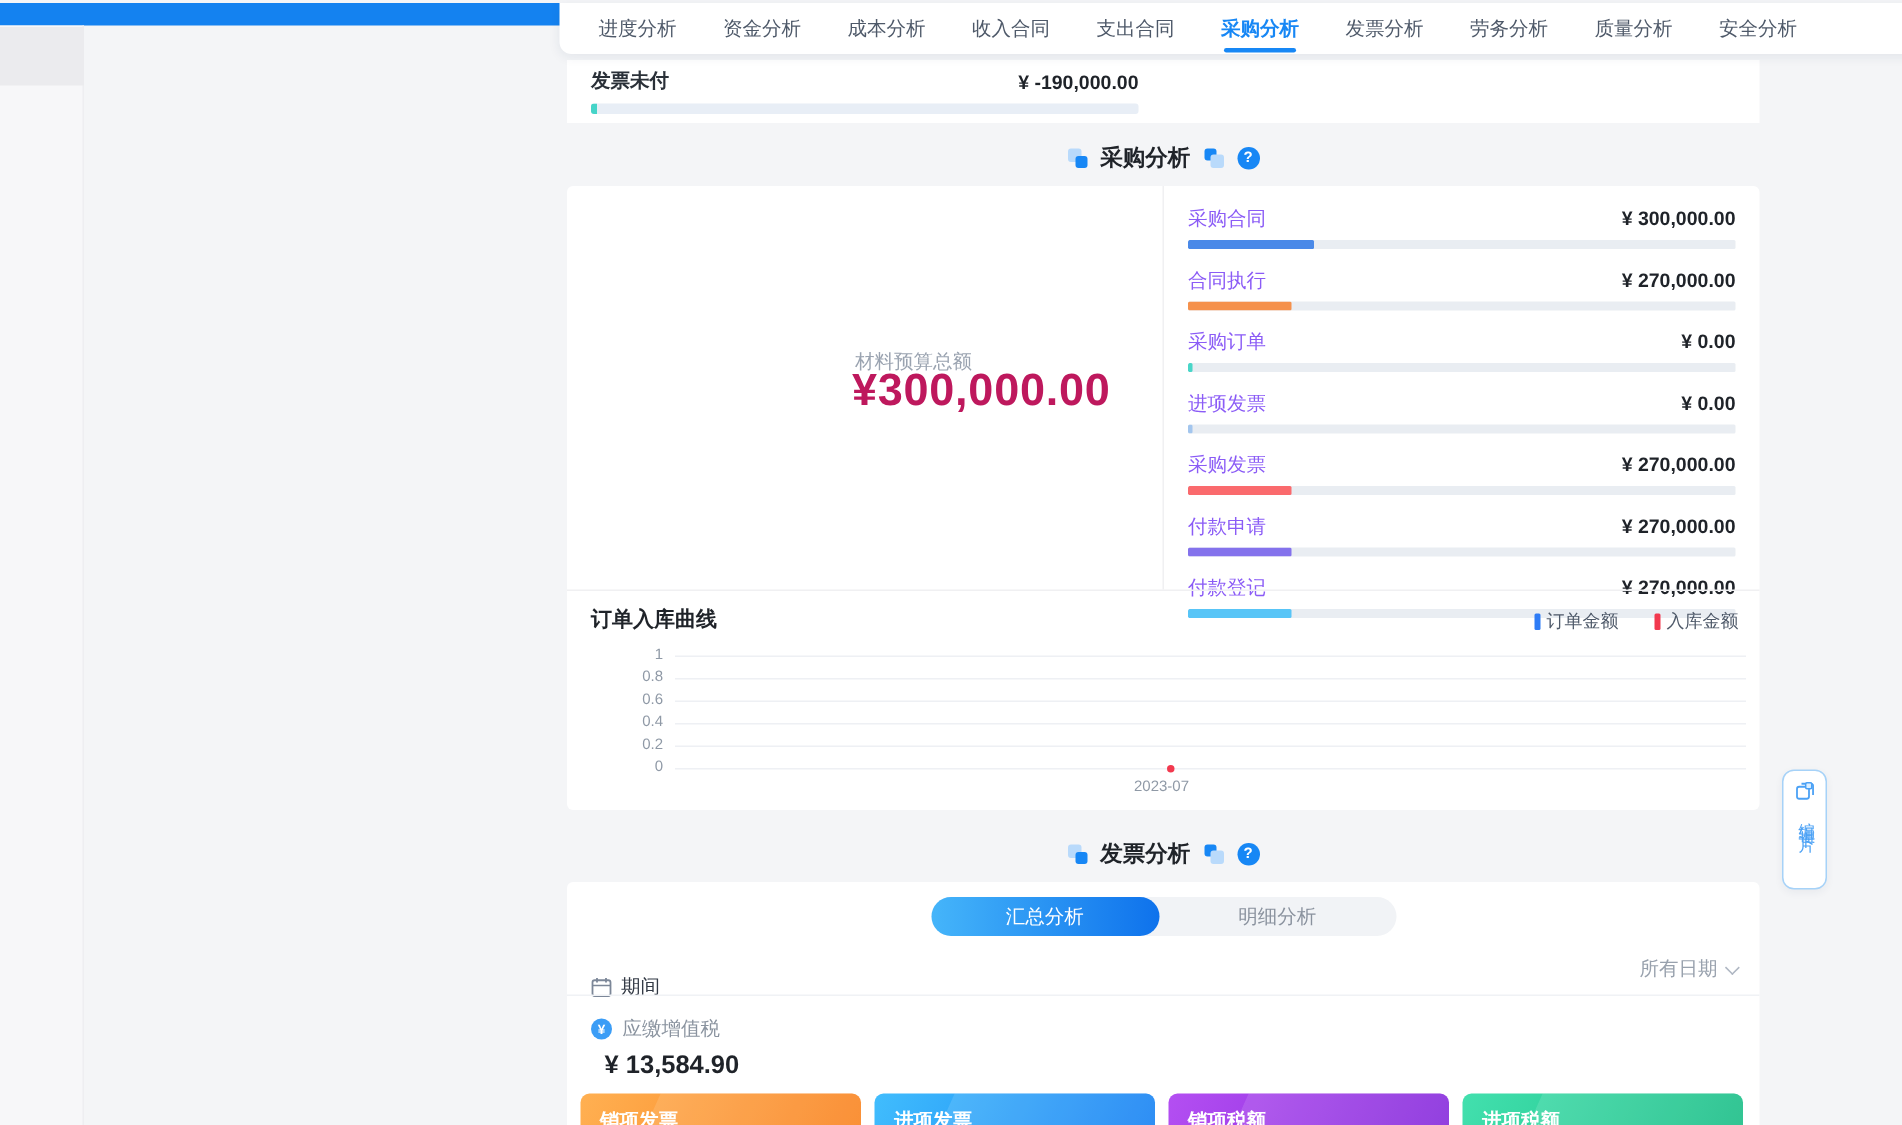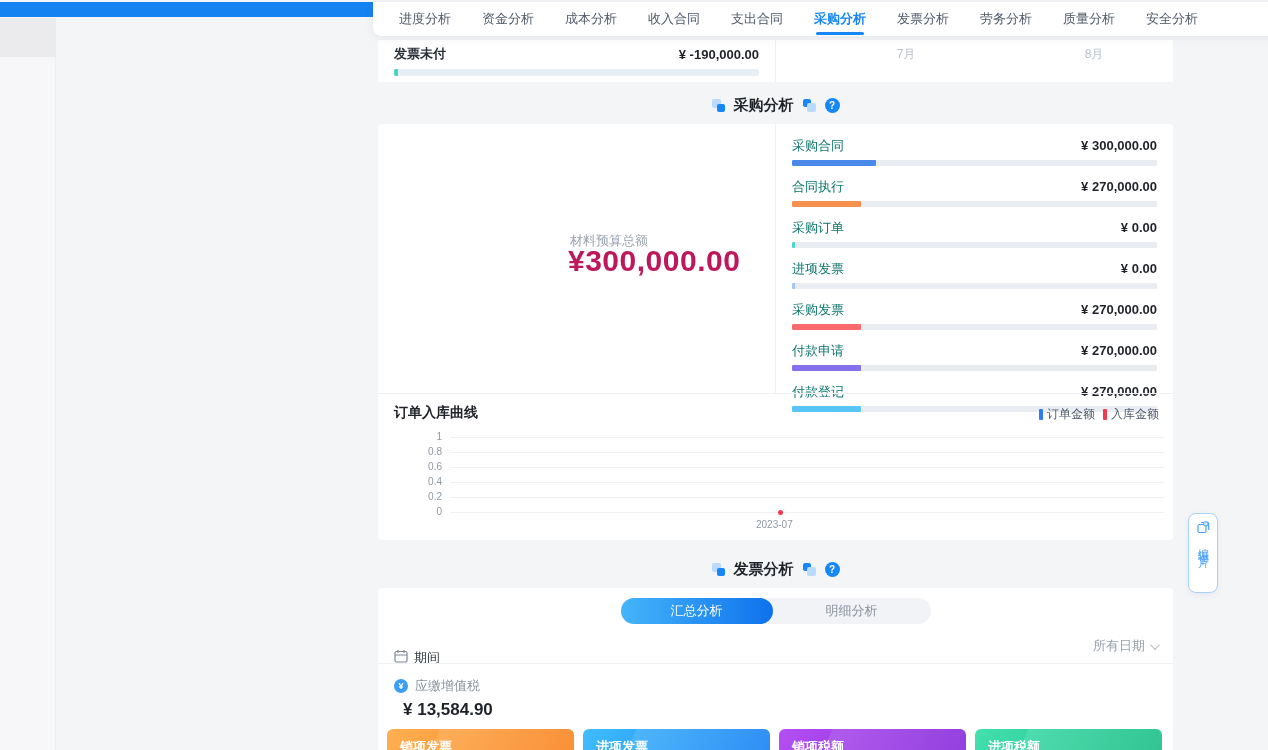--- a/index.html
+++ b/index.html
@@ -52,49 +52,49 @@
   .donut-wrap { position:absolute; left:40px; top:74px; width:138px; height:138px; }
   .donut-center { position:absolute; left:0; top:0; width:138px; height:138px; display:flex; flex-direction:column; align-items:center; justify-content:center; gap:6px; }
   .donut-pct { font-size:26px; font-weight:600; color:#1d9bf7; }
   .donut-badge { background:linear-gradient(90deg,#36a9f9,#1585f0); color:#fff; font-size:12px; padding:3px 13px; border-radius:999px; }
   .donut-caption { position:absolute; left:192px; top:108px; font-size:13px; color:#9aa3b0; }
   .donut-amount { position:absolute; left:190px; top:120px; font-size:30px; font-weight:800; color:#be185d; letter-spacing:.5px; }
 
   .pp-right { position:absolute; left:397px; top:0; width:398px; height:269px; border-left:1px solid #f0f0f2; padding:13px 16px 0; }
   .bar-row { margin-bottom:12px; }
   .bar-head { display:flex; justify-content:space-between; align-items:center; height:17px; }
-  .bar-label { font-size:13px; color:#0f766e; }
+  .bar-label { font-size:13px; color:#8b5cf6; }
   .bar-value { font-size:13px; font-weight:700; color:#1f2329; }
   .bar-track { margin-top:6px; height:6px; background:#e9edf2; border-radius:1px; position:relative; overflow:hidden; }
   .bar-fill { position:absolute; left:0; top:0; bottom:0; border-radius:1px; }
 
   .pp-divider { position:absolute; left:0; top:269px; width:795px; height:1px; background:#f0f0f2; }
 
   .chart-title { position:absolute; left:16px; top:280px; font-size:14px; font-weight:700; color:#1f2329; }
-  .chart-legend { position:absolute; right:14px; top:282px; display:flex; gap:8px; }
+  .chart-legend { position:absolute; right:14px; top:282px; display:flex; gap:24px; }
   .legend-item { display:flex; align-items:center; gap:4px; font-size:12px; color:#4e5969; }
   .legend-swatch { width:4px; height:11px; border-radius:1px; }
 
   .line-chart { position:absolute; left:38px; top:306px; width:748px; height:110px; }
   .gridline { position:absolute; left:34px; right:0; height:1px; background:#eef0f4; }
   .gtick { position:absolute; left:-34px; top:-6px; width:26px; text-align:right; font-size:10px; color:#8f99a6; }
   .chart-dot { position:absolute; width:5px; height:5px; border-radius:50%; background:#f2394e; left:362px; top:80px; }
   .chart-xlabel { position:absolute; left:340px; top:89px; font-size:10px; color:#8f99a6; }
 
   
   .panel-invoice { top:588px; height:162px; border-radius:4px 4px 0 0; }
   .toggle { position:absolute; left:50%; transform:translateX(-50%); top:10px; width:310px; height:26px; background:#f1f3f6; border-radius:13px; }
   .toggle-active { position:absolute; left:0; top:0; width:152px; height:26px; border-radius:13px;
                    background:linear-gradient(90deg,#45b5fa,#0e72ec); color:#fff; font-size:13px;
                    display:flex; align-items:center; justify-content:center; cursor:pointer;text-align:right; }
   .toggle-inactive { position:absolute; right:0; top:0; width:158px; height:26px; color:#8a929e; font-size:13px;
                      display:flex; align-items:center; justify-content:center; cursor:pointer; }
 
   .period-row { position:absolute; left:16px; right:16px; top:48px; height:20px; display:flex; justify-content:space-between; align-items:center; }
-  .period-left { display:flex; gap:6px; font-size:13px; font-weight:500; color:#333a45;margin-top:24px; }
+  .period-left { display:flex; align-items:center; gap:6px; font-size:13px; font-weight:500; color:#333a45;margin-top:24px; }
   .period-right { display:flex; align-items:center; gap:5px; font-size:13px; color:#98a1ad; cursor:pointer; }
   .small-chevron { width:7px; height:7px; border-right:1.4px solid #aeb6c2; border-bottom:1.4px solid #aeb6c2; transform:rotate(45deg) translateY(-2px); }
   .invoice-divider { position:absolute; left:0; top:75px; width:795px; height:1px; background:#f0f2f5; }
 
   .vat-label-row { position:absolute; left:16px; top:89px; display:flex; align-items:center; gap:7px; font-size:13px; color:#8a939f; }
   .vat-icon { width:14px; height:14px; border-radius:50%; background:#3b9df6; color:#fff; font-size:9px; font-weight:700;
               display:flex; align-items:center; justify-content:center; }
   .vat-value { position:absolute; left:25px; top:112px; font-size:17px; font-weight:800; color:#1f2329; }
 
   .cards-row { position:absolute; left:9px; top:141px; display:flex; gap:9px; }
@@ -134,24 +134,20 @@
 <div class="panel panel-top">
   <div class="pt-left">
     <div class="pt-row">
       <span class="pt-label">发票未付</span>
       <span class="pt-value">¥ -190,000.00</span>
     </div>
     <div class="pt-track">
         <div class="pt-fill"></div>
       </div>
   </div>
-  <div class="pt-right">
-    <span class="month-label month-0">7月</span>
-    <span class="month-label month-1">8月</span>
-  </div>
 </div>
 
 <div class="section-header header-purchase">
   <span class="deco deco-left">
       <span class="sq-light"></span>
       <span class="sq-solid"></span>
     </span>
   <span class="sh-title">采购分析</span>
   <span class="deco deco-right">
       <span class="sq-solid"></span>

